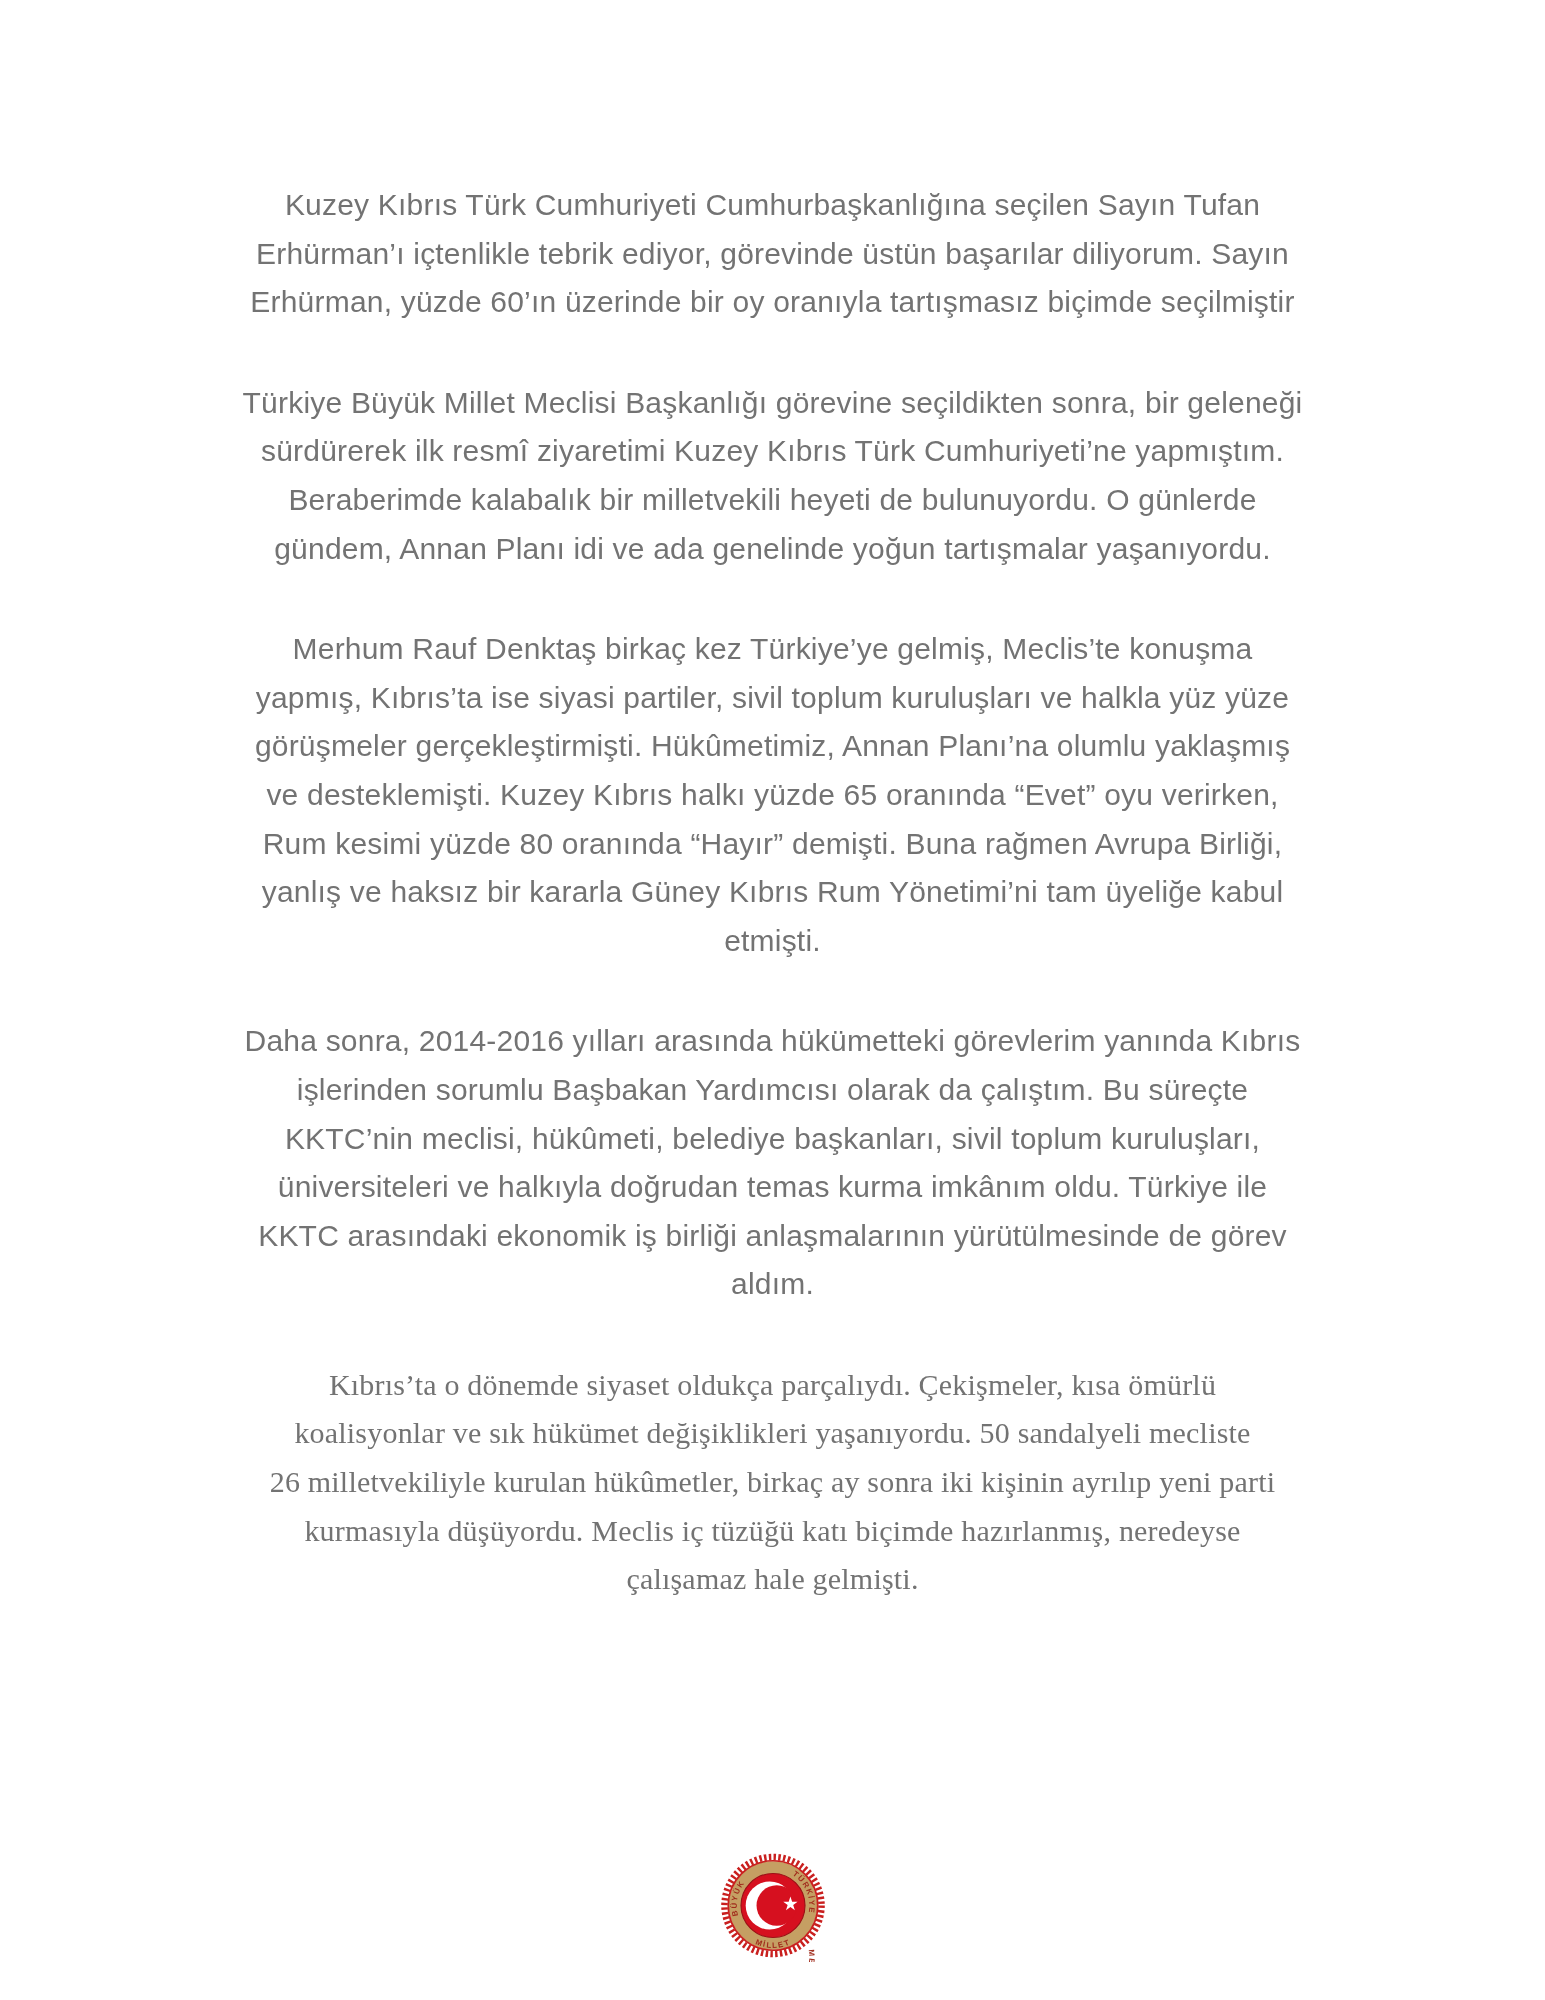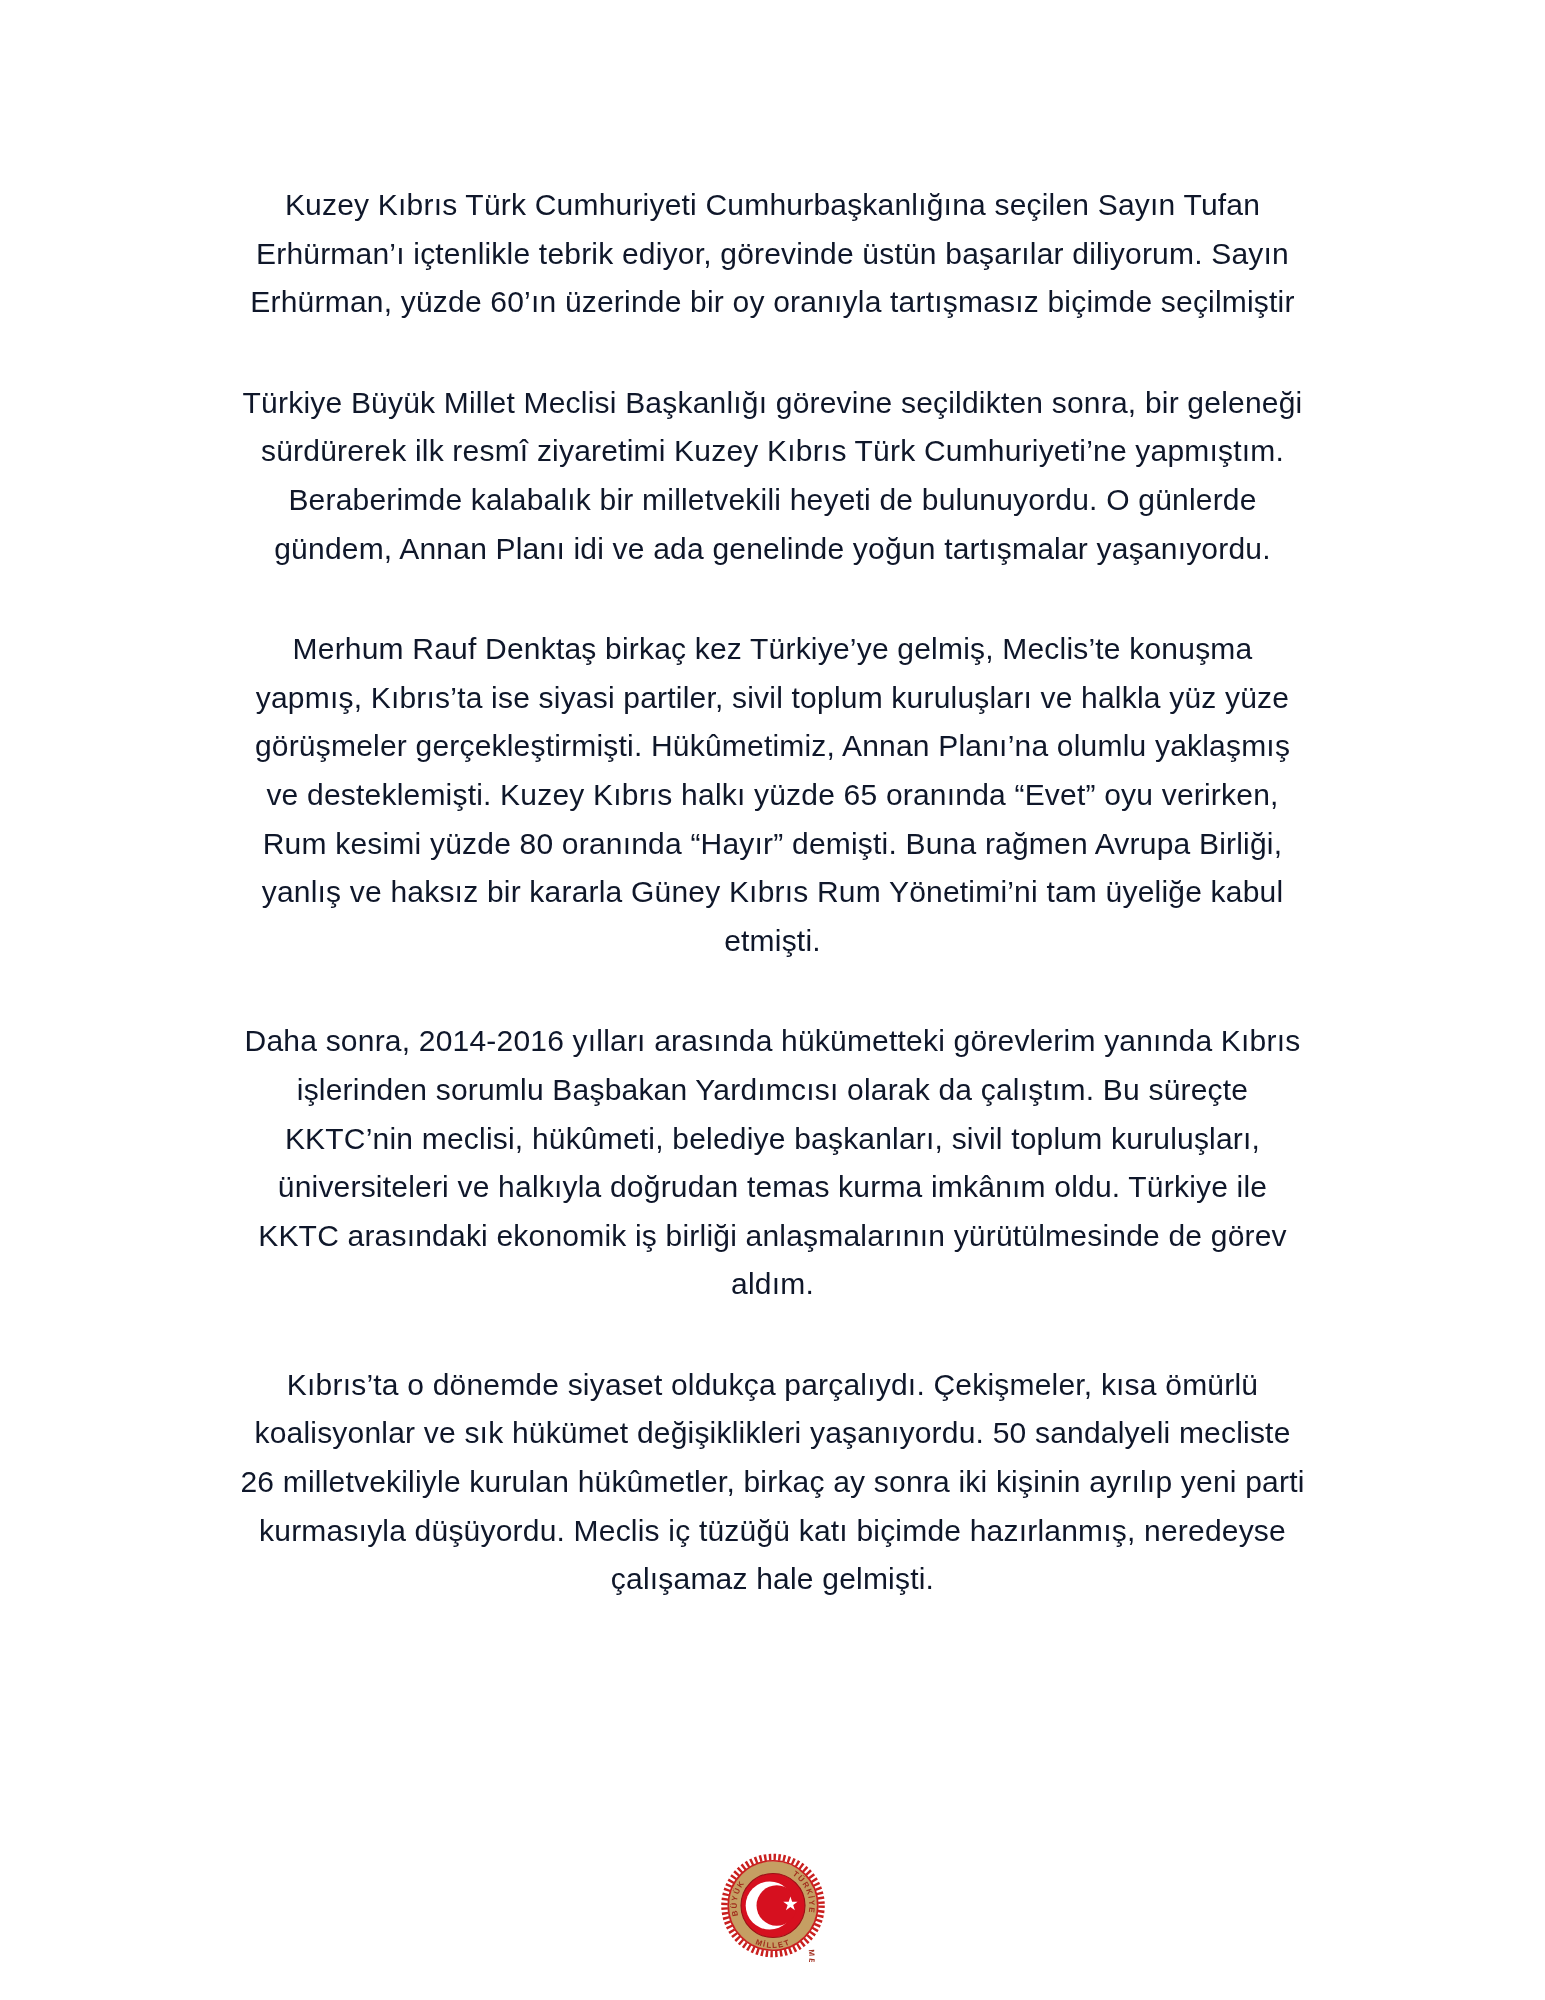--- a/index.html
+++ b/index.html
@@ -11,30 +11,30 @@
     overflow: hidden;
     font-family: "Liberation Sans", "DejaVu Sans", sans-serif;
   }
   .statement {
     position: absolute;
     top: 181px;
     left: 50%;
     transform: translateX(-50%);
     width: 1450px;
     text-align: center;
-    color: #0f172a;
+    color: #737373;
   }
   .statement p {
     margin: 0 0 52px 0;
     font-size: 30px;
     line-height: 48.6px;
     white-space: pre-line;
     letter-spacing: 0.2px;
   }
-  .statement p:last-child { margin-bottom: 0; }
+  .statement p:last-child { margin-bottom: 0; font-family: Liberation Serif, serif; }
   .logo-wrap {
     position: absolute;
     top: 1849px;
     left: 50%;
     transform: translateX(-50%);
     width: 113px;
     height: 113px;
   }
   .logo-wrap svg { display: block; width: 100%; height: 100%; }
   .band-text {

